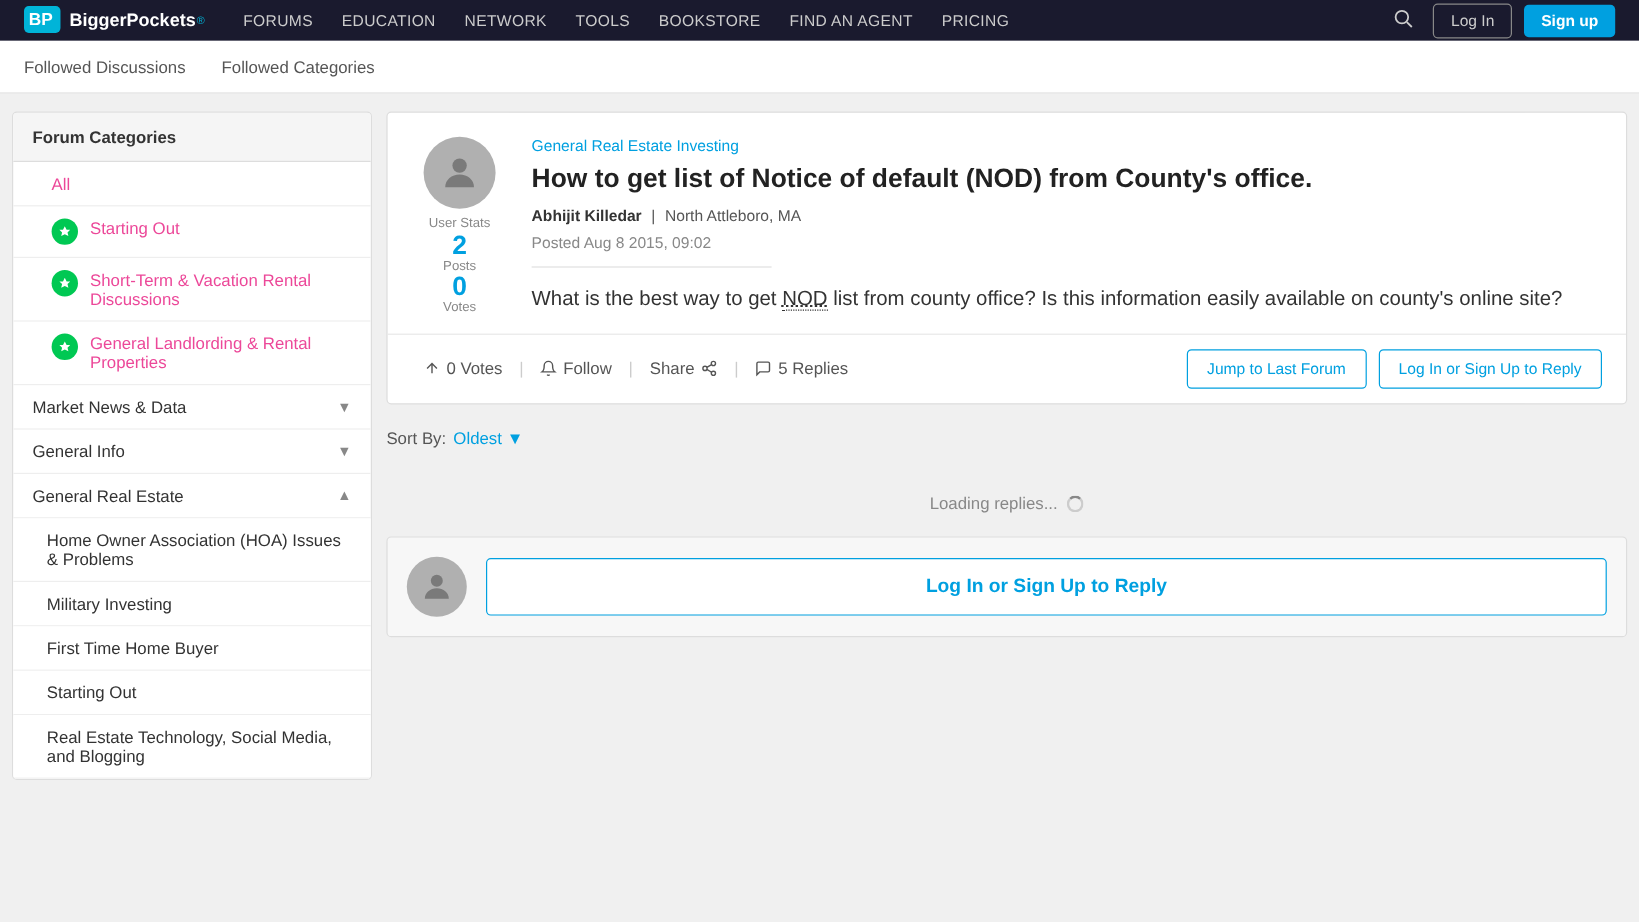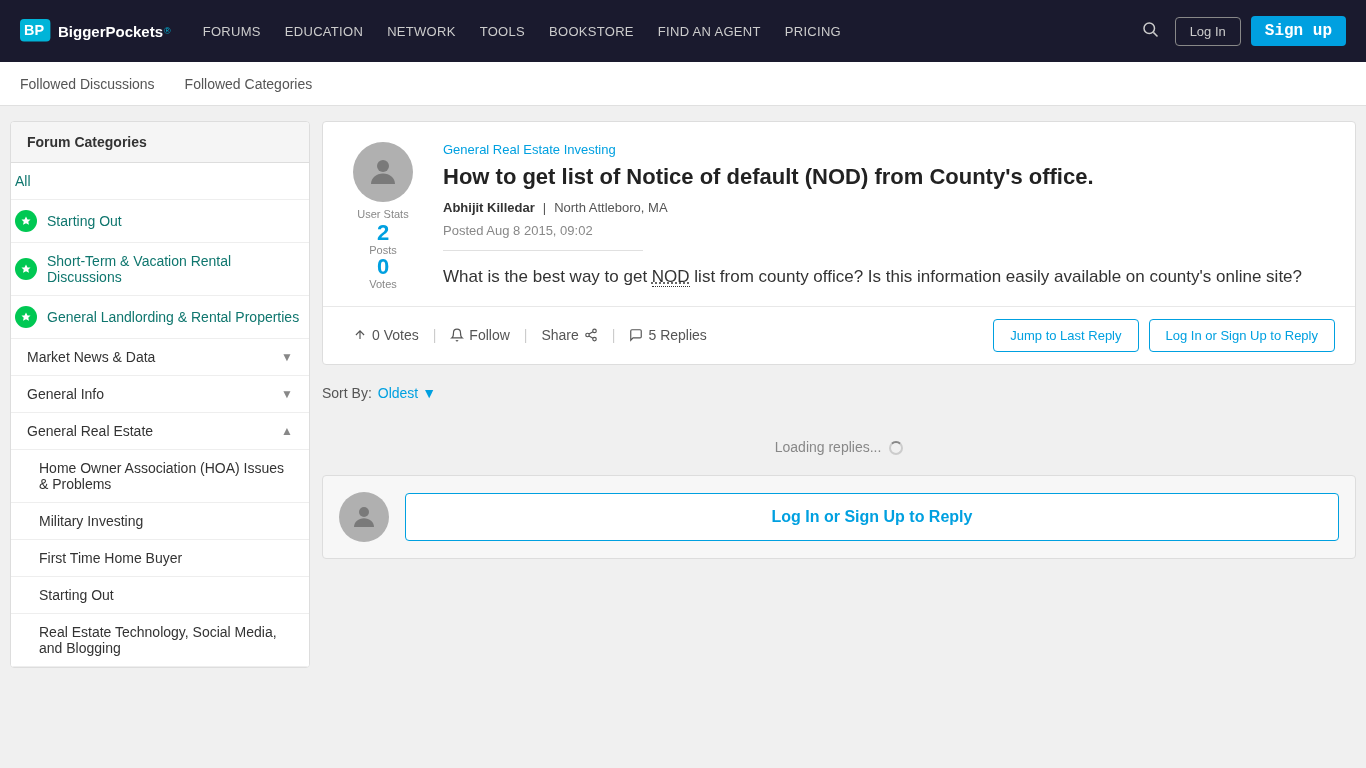--- a/index.html
+++ b/index.html
@@ -4,21 +4,21 @@
   <style>
     * { box-sizing: border-box; margin: 0; padding: 0; }
     body { font-family: -apple-system, BlinkMacSystemFont, 'Segoe UI', Arial, sans-serif; font-size: 14px; color: #333; background: #f0f0f0; }
 
     
     .navbar {
       background: #1a1a2e;
       display: flex;
       align-items: center;
       padding: 0 20px;
-      height: 62px;
+      height: 34px;
       gap: 0;
     }
     .navbar-brand {
       display: flex;
       align-items: center;
       margin-right: 20px;
     }
     .logo-icon {
       width: 32px;
       height: 24px;
@@ -63,23 +63,22 @@
       cursor: pointer;
       font-size: 13px;
     }
     .btn-signup {
       background: #00a0e0;
       border: none;
       color: #fff;
       padding: 6px 14px;
       border-radius: 4px;
       cursor: pointer;
-      font-size: 16px;
+      font-size: 13px;
       font-weight: 600;
-      font-family: Liberation Mono, monospace;
     }
 
     
     .subnav {
       background: #fff;
       border-bottom: 1px solid #e0e0e0;
       padding: 0 20px;
       display: flex;
       align-items: center;
       height: 44px;
@@ -116,25 +115,25 @@
     .sidebar-header {
       background: #f5f5f5;
       padding: 12px 16px;
       font-weight: 700;
       font-size: 14px;
       border-bottom: 1px solid #ddd;
       color: #333;
     }
     .sidebar-item {
       display: flex;
-      align-items: center;
-      padding: 10px 4px;
+      align-items: flex-start;
+      padding: 10px 32px;
       border-bottom: 1px solid #eee;
       cursor: pointer;
-      color: #0f766e;
+      color: #ec4899;
       text-decoration: none;
       font-size: 14px;
     }
     .sidebar-item.all { font-size: 14px; }
     .sidebar-icon {
       width: 22px;
       height: 22px;
       border-radius: 50%;
       background: #00c853;
       margin-right: 10px;
@@ -555,21 +554,21 @@
           </svg>
         </button>
         <span class="post-action-divider">|</span>
         <button class="post-action-btn">
           <svg width="14" height="14" viewBox="0 0 24 24" fill="none" stroke="currentColor" stroke-width="2">
             <path d="M21 15a2 2 0 01-2 2H7l-4 4V5a2 2 0 012-2h14a2 2 0 012 2z"></path>
           </svg>
           <span>5 Replies</span>
         </button>
         <div class="reply-btn-group">
-          <button class="btn-jump">Jump to Last Reply</button>
+          <button class="btn-jump">Jump to Last Forum</button>
           <button class="btn-login-reply">Log In or Sign Up to Reply</button>
         </div>
       </div>
     </div>
 
     <div class="sort-bar">
       <span class="sort-label">Sort By:</span>
       <button class="sort-select">
         <span>Oldest</span>
         <span>▼</span>

